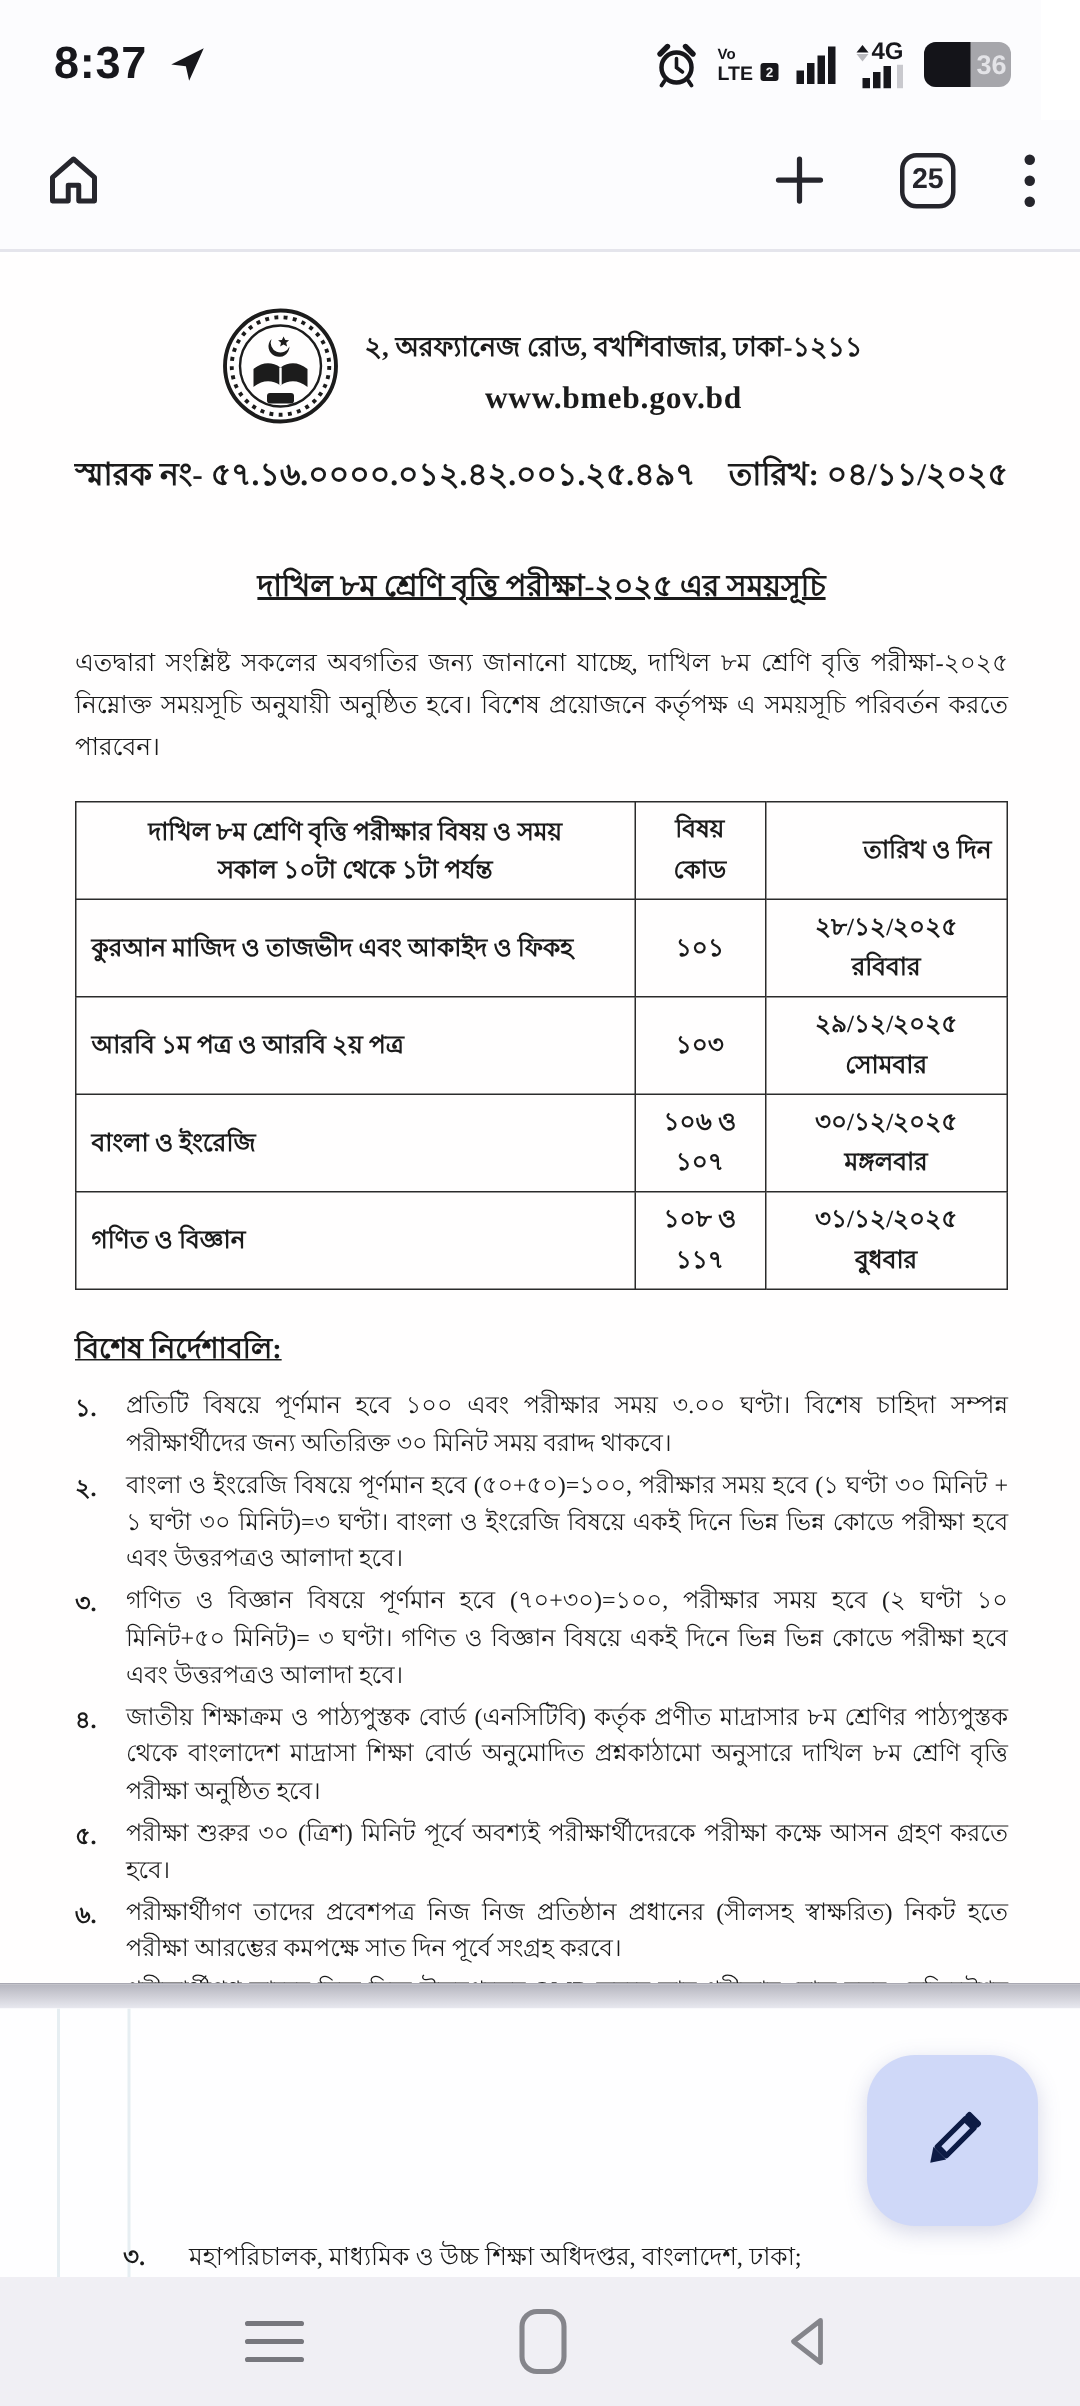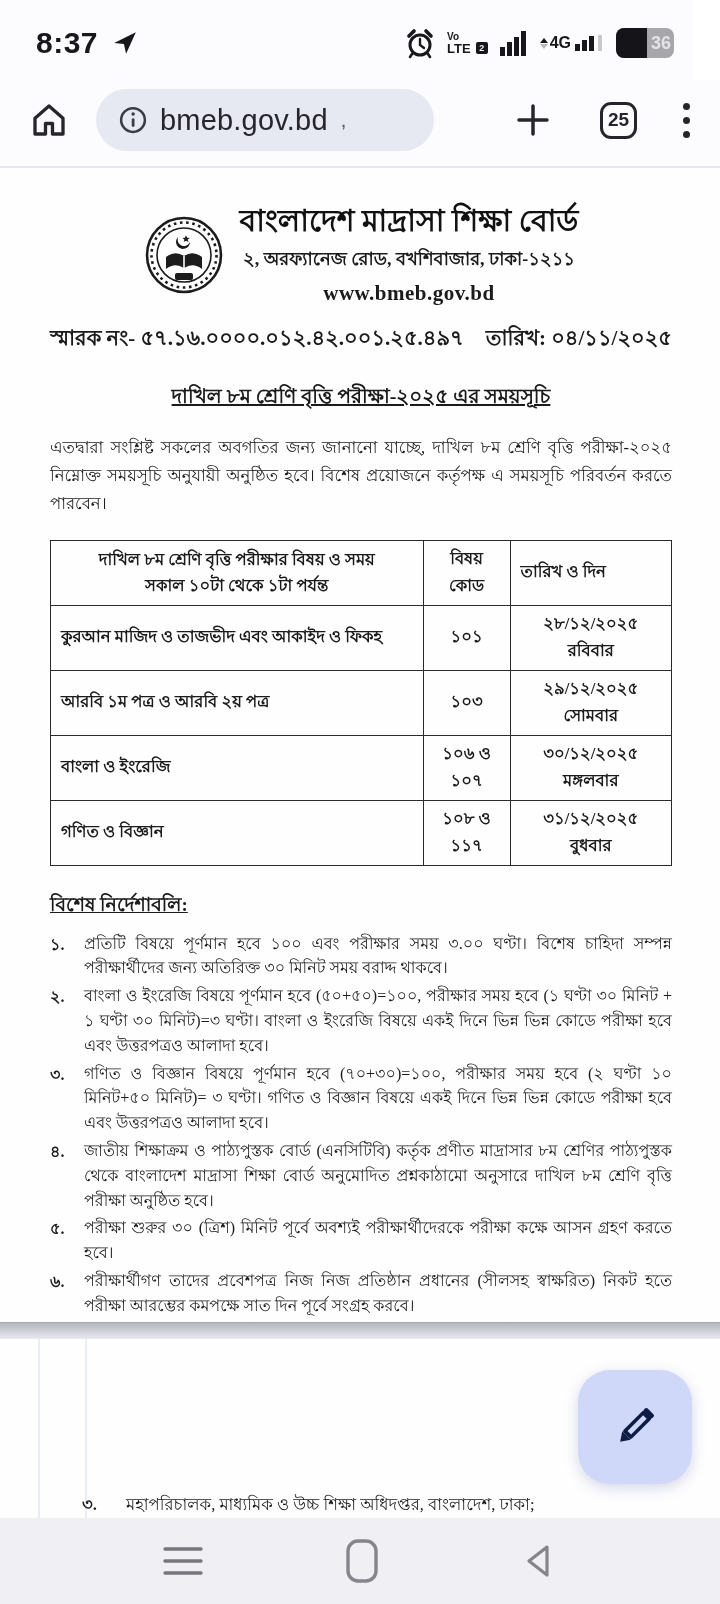--- a/index.html
+++ b/index.html
@@ -11,21 +11,21 @@
   .statusbar{position:absolute;top:0;left:0;width:694px;height:80px;background:#fcfcfe;
     display:flex;justify-content:space-between;padding:6px 20px 0 36px;}
   .sb-left{display:flex;align-items:center;gap:14px;}
   .sb-time{font-size:30px;font-weight:600;color:#17171c;letter-spacing:.5px;}
   .sb-right{display:flex;align-items:center;gap:11px;}
   .volte{display:flex;flex-direction:column;line-height:1;color:#17171c;font-weight:700;}
   .volte .l1{font-size:10px;}
   .volte .l2{display:flex;align-items:center;font-size:13px;gap:5px;}
   .volte .badge{display:inline-block;background:#17171c;color:#f2f2f4;font-size:9px;font-weight:700;
     width:12px;height:12px;border-radius:2px;text-align:center;line-height:12px;}
-  .fourg{display:flex;flex-direction:row;align-items:flex-start;line-height:1;}
+  .fourg{display:flex;flex-direction:column;align-items:flex-start;line-height:1;}
   .fourg .top{display:flex;align-items:center;gap:2px;font-size:16px;font-weight:700;color:#17171c;}
   .arrows{display:flex;flex-direction:column;gap:1px;}
   .arrows i{width:0;height:0;border-left:4px solid transparent;border-right:4px solid transparent;}
   .arrows .up{border-bottom:5px solid #17171c;}
   .arrows .dn{border-top:5px solid #b9b9be;}
   .battery{position:relative;width:58px;height:30px;border-radius:8px;background:#a6a6ab;overflow:hidden;}
   .battery .fill{position:absolute;left:0;top:0;bottom:0;width:54%;background:#141419;}
   .battery .pct{position:absolute;inset:0;display:flex;align-items:center;justify-content:center;
     color:#e3e3e7;font-size:18px;font-weight:700;padding-left:32px;}
 
@@ -45,29 +45,29 @@
   
   .page1{position:absolute;top:170px;left:0;width:720px;height:1152px;background:#fffefe;
     overflow:hidden;padding:34px 48px 0 50px;color:#1b1b1b;
     font-family:"Liberation Serif", serif;}
   .docheader{display:flex;align-items:center;justify-content:center;gap:16px;}
   .dh-text{text-align:center;}
   .board-name{font-size:30px;font-weight:700;color:#111;line-height:1.15;}
   .board-addr{font-size:18px;font-weight:600;margin-top:6px;}
   .board-web{font-size:21px;font-weight:600;margin-top:5px;letter-spacing:.5px;}
   .memo-row{display:flex;justify-content:space-between;margin-top:16px;font-size:21px;font-weight:600;}
-  .doc-title{text-align:center;margin-top:24px;font-size:20px;font-weight:800;text-decoration:underline;}
+  .doc-title{text-align:center;margin-top:40px;font-size:20px;font-weight:800;text-decoration:underline;}
   .intro{margin-top:20px;font-size:16.5px;line-height:1.7;text-align:justify;font-weight:500;}
 
   table.sched{border-collapse:collapse;width:100%;margin-top:22px;}
   table.sched td,table.sched th{border:1.6px solid #2b2b2b;font-size:16.5px;font-weight:600;
     padding:5px 10px;vertical-align:middle;}
   .th-sub{width:60%;text-align:center;line-height:1.55;}
   .th-code{width:14%;text-align:center;}
-  .th-date{width:26%;text-align:left;}
+  .th-date{width:26%;text-align:right;}
   td.c{text-align:center;}
   td.s{text-align:left;padding-left:12px;}
   table.sched tr{height:38px;}
 
   .instr-h{margin-top:24px;font-size:19px;font-weight:800;text-decoration:underline;}
   .ilist{margin-top:10px;}
   .li{display:flex;margin-bottom:3px;}
   .li .num{flex:0 0 34px;font-size:16px;font-weight:600;}
   .li .txt{flex:1;font-size:16px;line-height:1.55;text-align:justify;font-weight:500;}
 
@@ -143,29 +143,20 @@
         <div class="fill"></div>
         <span class="pct">36</span>
       </div>
     </div>
   </div>
 
   <div class="toolbar">
     <svg width="42" height="42" viewBox="0 0 24 24">
       <path d="M4 11 L12 4 L20 11 V20 H14 V14 H10 V20 H4 Z" fill="none" stroke="#26262d" stroke-width="1.9" stroke-linejoin="round"></path>
     </svg>
-    <div class="urlpill">
-      <svg width="30" height="30" viewBox="0 0 24 24">
-        <circle cx="12" cy="12" r="9.5" fill="none" stroke="#3b3b44" stroke-width="2"></circle>
-        <rect x="11" y="10.5" width="2.2" height="7" rx="1.1" fill="#3b3b44"></rect>
-        <circle cx="12.1" cy="7.2" r="1.4" fill="#3b3b44"></circle>
-      </svg>
-      <span class="urltext">bmeb.gov.bd</span>
-      <span class="urlsuffix">,</span>
-    </div>
     <div class="tb-right">
       <svg width="42" height="42" viewBox="0 0 24 24">
         <path d="M12 4 V20 M4 12 H20" stroke="#26262d" stroke-width="2" stroke-linecap="round"></path>
       </svg>
       <div class="tabbox">
         <span>25</span>
       </div>
       <div class="kebab">
           <i></i>
           <i></i>
@@ -181,21 +172,20 @@
         <circle cx="40" cy="40" r="37" fill="none" stroke="#1c1c1c" stroke-width="2.6"></circle>
         <circle cx="40" cy="40" r="32.5" fill="none" stroke="#1c1c1c" stroke-width="2.6" stroke-dasharray="2.6 3.6"></circle>
         <circle cx="40" cy="40" r="27" fill="none" stroke="#1c1c1c" stroke-width="1.6"></circle>
         <path d="M34 22 a7 7 0 1 0 12 5 a6 6 0 1 1 -12 -5 Z" fill="#1c1c1c"></path>
         <path d="M42 21 l1.6 3.2 3.4.3 -2.6 2.2 .8 3.3 -3.2-1.8 -3 1.8 .8-3.3 -2.6-2.2 3.4-.3 Z" fill="#1c1c1c" transform="scale(.75) translate(14 6)"></path>
         <path d="M22 42 Q31 35 40 41 Q49 35 58 42 L58 54 Q49 47 40 53 Q31 47 22 54 Z" fill="#1c1c1c"></path>
         <path d="M40 41 V53" stroke="#ffffff" stroke-width="1.6"></path>
         <rect x="31" y="58" width="18" height="7" rx="2" fill="#1c1c1c"></rect>
       </svg>
       <div class="dh-text">
-        <div class="board-name">বাংলাদেশ মাদ্রাসা শিক্ষা বোর্ড</div>
         <div class="board-addr">২, অরফ্যানেজ রোড, বখশিবাজার, ঢাকা-১২১১</div>
         <div class="board-web">www.bmeb.gov.bd</div>
       </div>
     </div>
 
     <div class="memo-row">
       <span>স্মারক নং- ৫৭.১৬.০০০০.০১২.৪২.০০১.২৫.৪৯৭</span>
       <span>তারিখ: ০৪/১১/২০২৫</span>
     </div>
 

